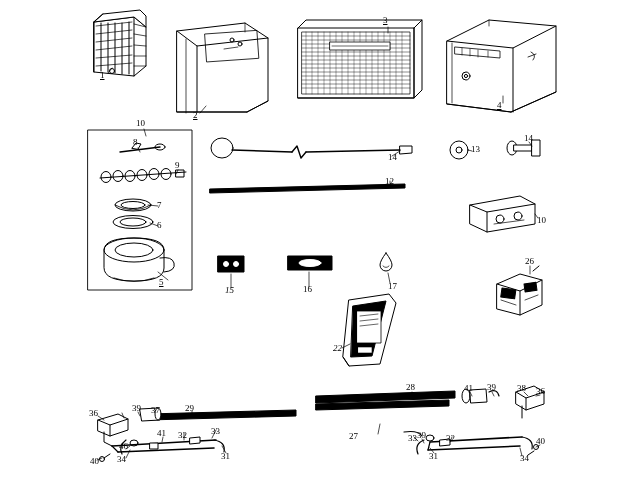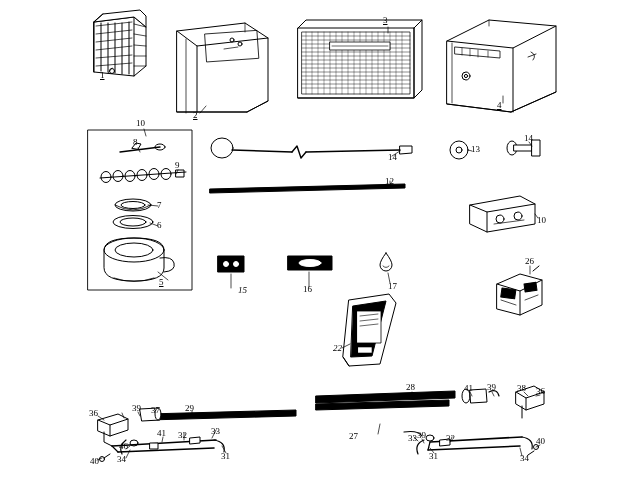--- a/index.html
+++ b/index.html
@@ -298,21 +298,21 @@
   <div class="callout" style="left:157px;top:221px;">6</div>
   <div class="callout" style="left:157px;top:201px;">7</div>
   <div class="callout" style="left:133px;top:138px;">8</div>
   <div class="callout" style="left:175px;top:161px;">9</div>
   <div class="callout" style="left:136px;top:119px;">10</div>
   <div class="callout" style="left:537px;top:216px;">10</div>
   <div class="callout" style="left:388px;top:153px;">14</div>
   <div class="callout" style="left:385px;top:177px;">12</div>
   <div class="callout" style="left:471px;top:145px;">13</div>
   <div class="callout" style="left:524px;top:134px;text-align:right;">14</div>
-  <div class="callout" style="left:238px;top:286px;font-style:italic;">15</div>
+  <div class="callout" style="left:225px;top:286px;font-style:italic;">15</div>
   <div class="callout" style="left:303px;top:285px;">16</div>
   <div class="callout" style="left:388px;top:282px;">17</div>
   <div class="callout" style="left:333px;top:344px;font-style:italic;">22</div>
   <div class="callout" style="left:525px;top:257px;text-align:right;">26</div>
   <div class="callout" style="left:349px;top:432px;text-align:right;">27</div>
   <div class="callout" style="left:406px;top:383px;">28</div>
   <div class="callout" style="left:185px;top:404px;">29</div>
   <div class="callout" style="left:221px;top:452px;">31</div>
   <div class="callout" style="left:429px;top:452px;">31</div>
   <div class="callout" style="left:178px;top:431px;">32</div>

